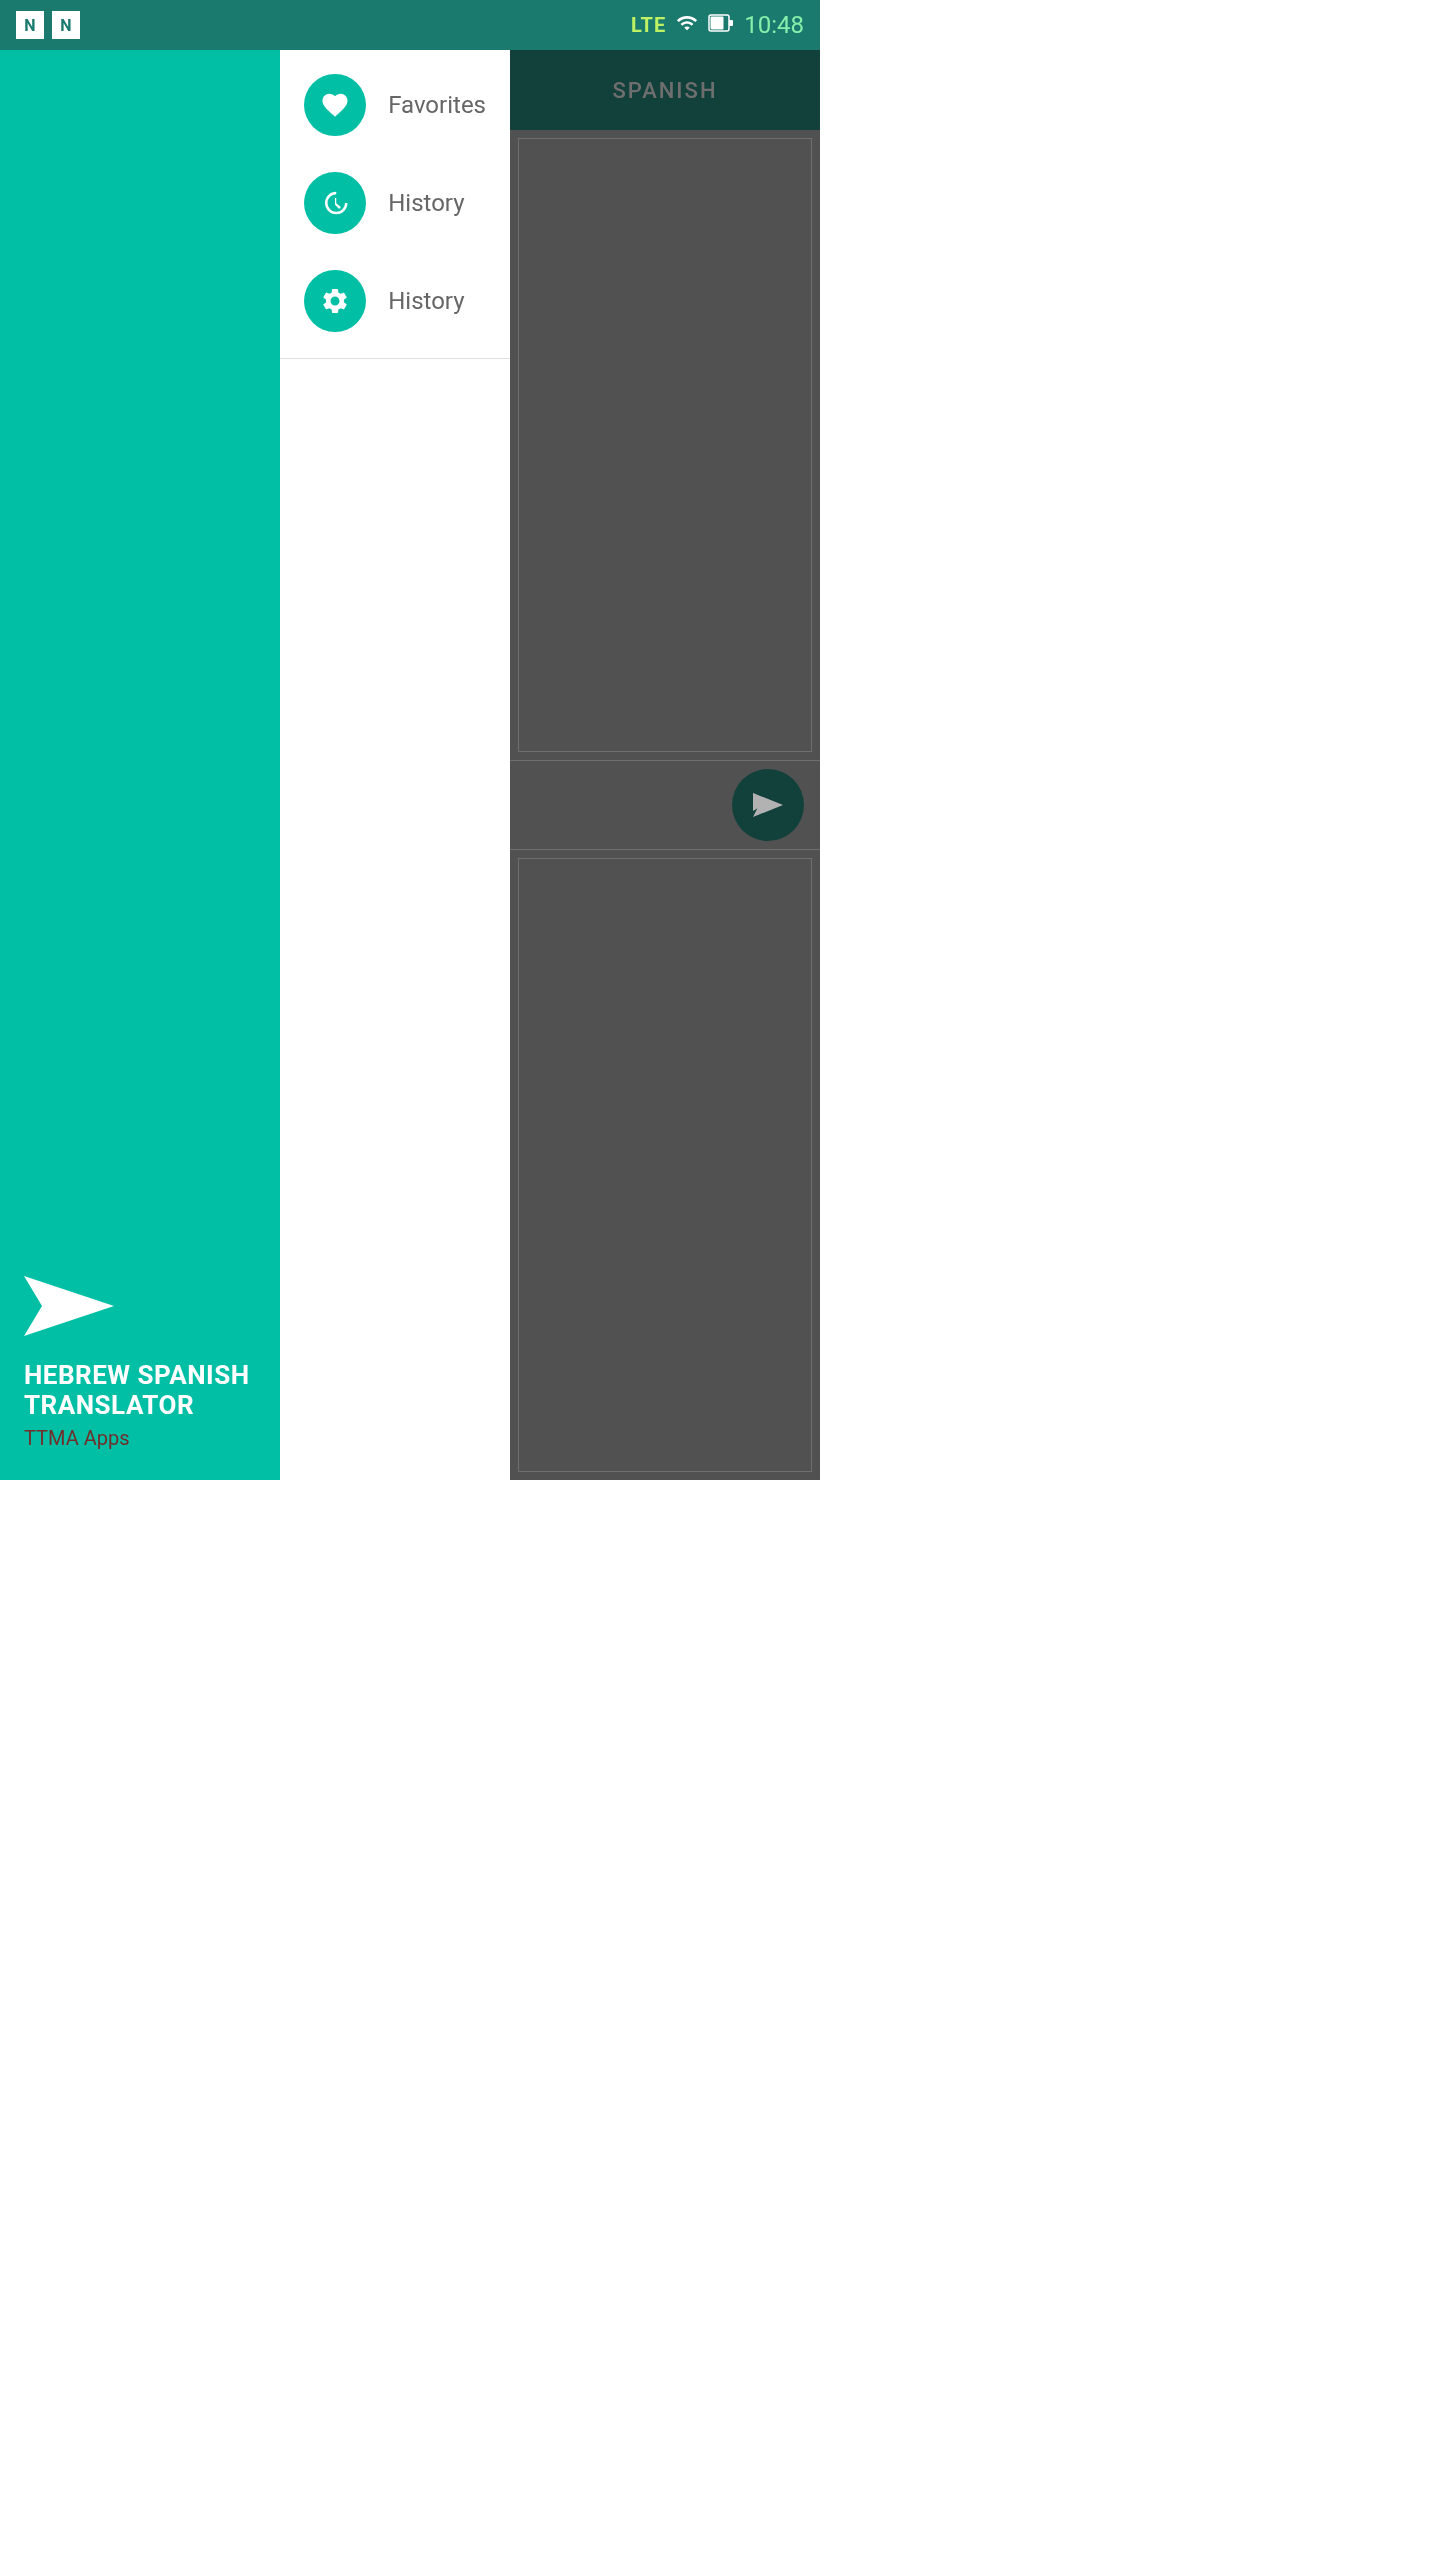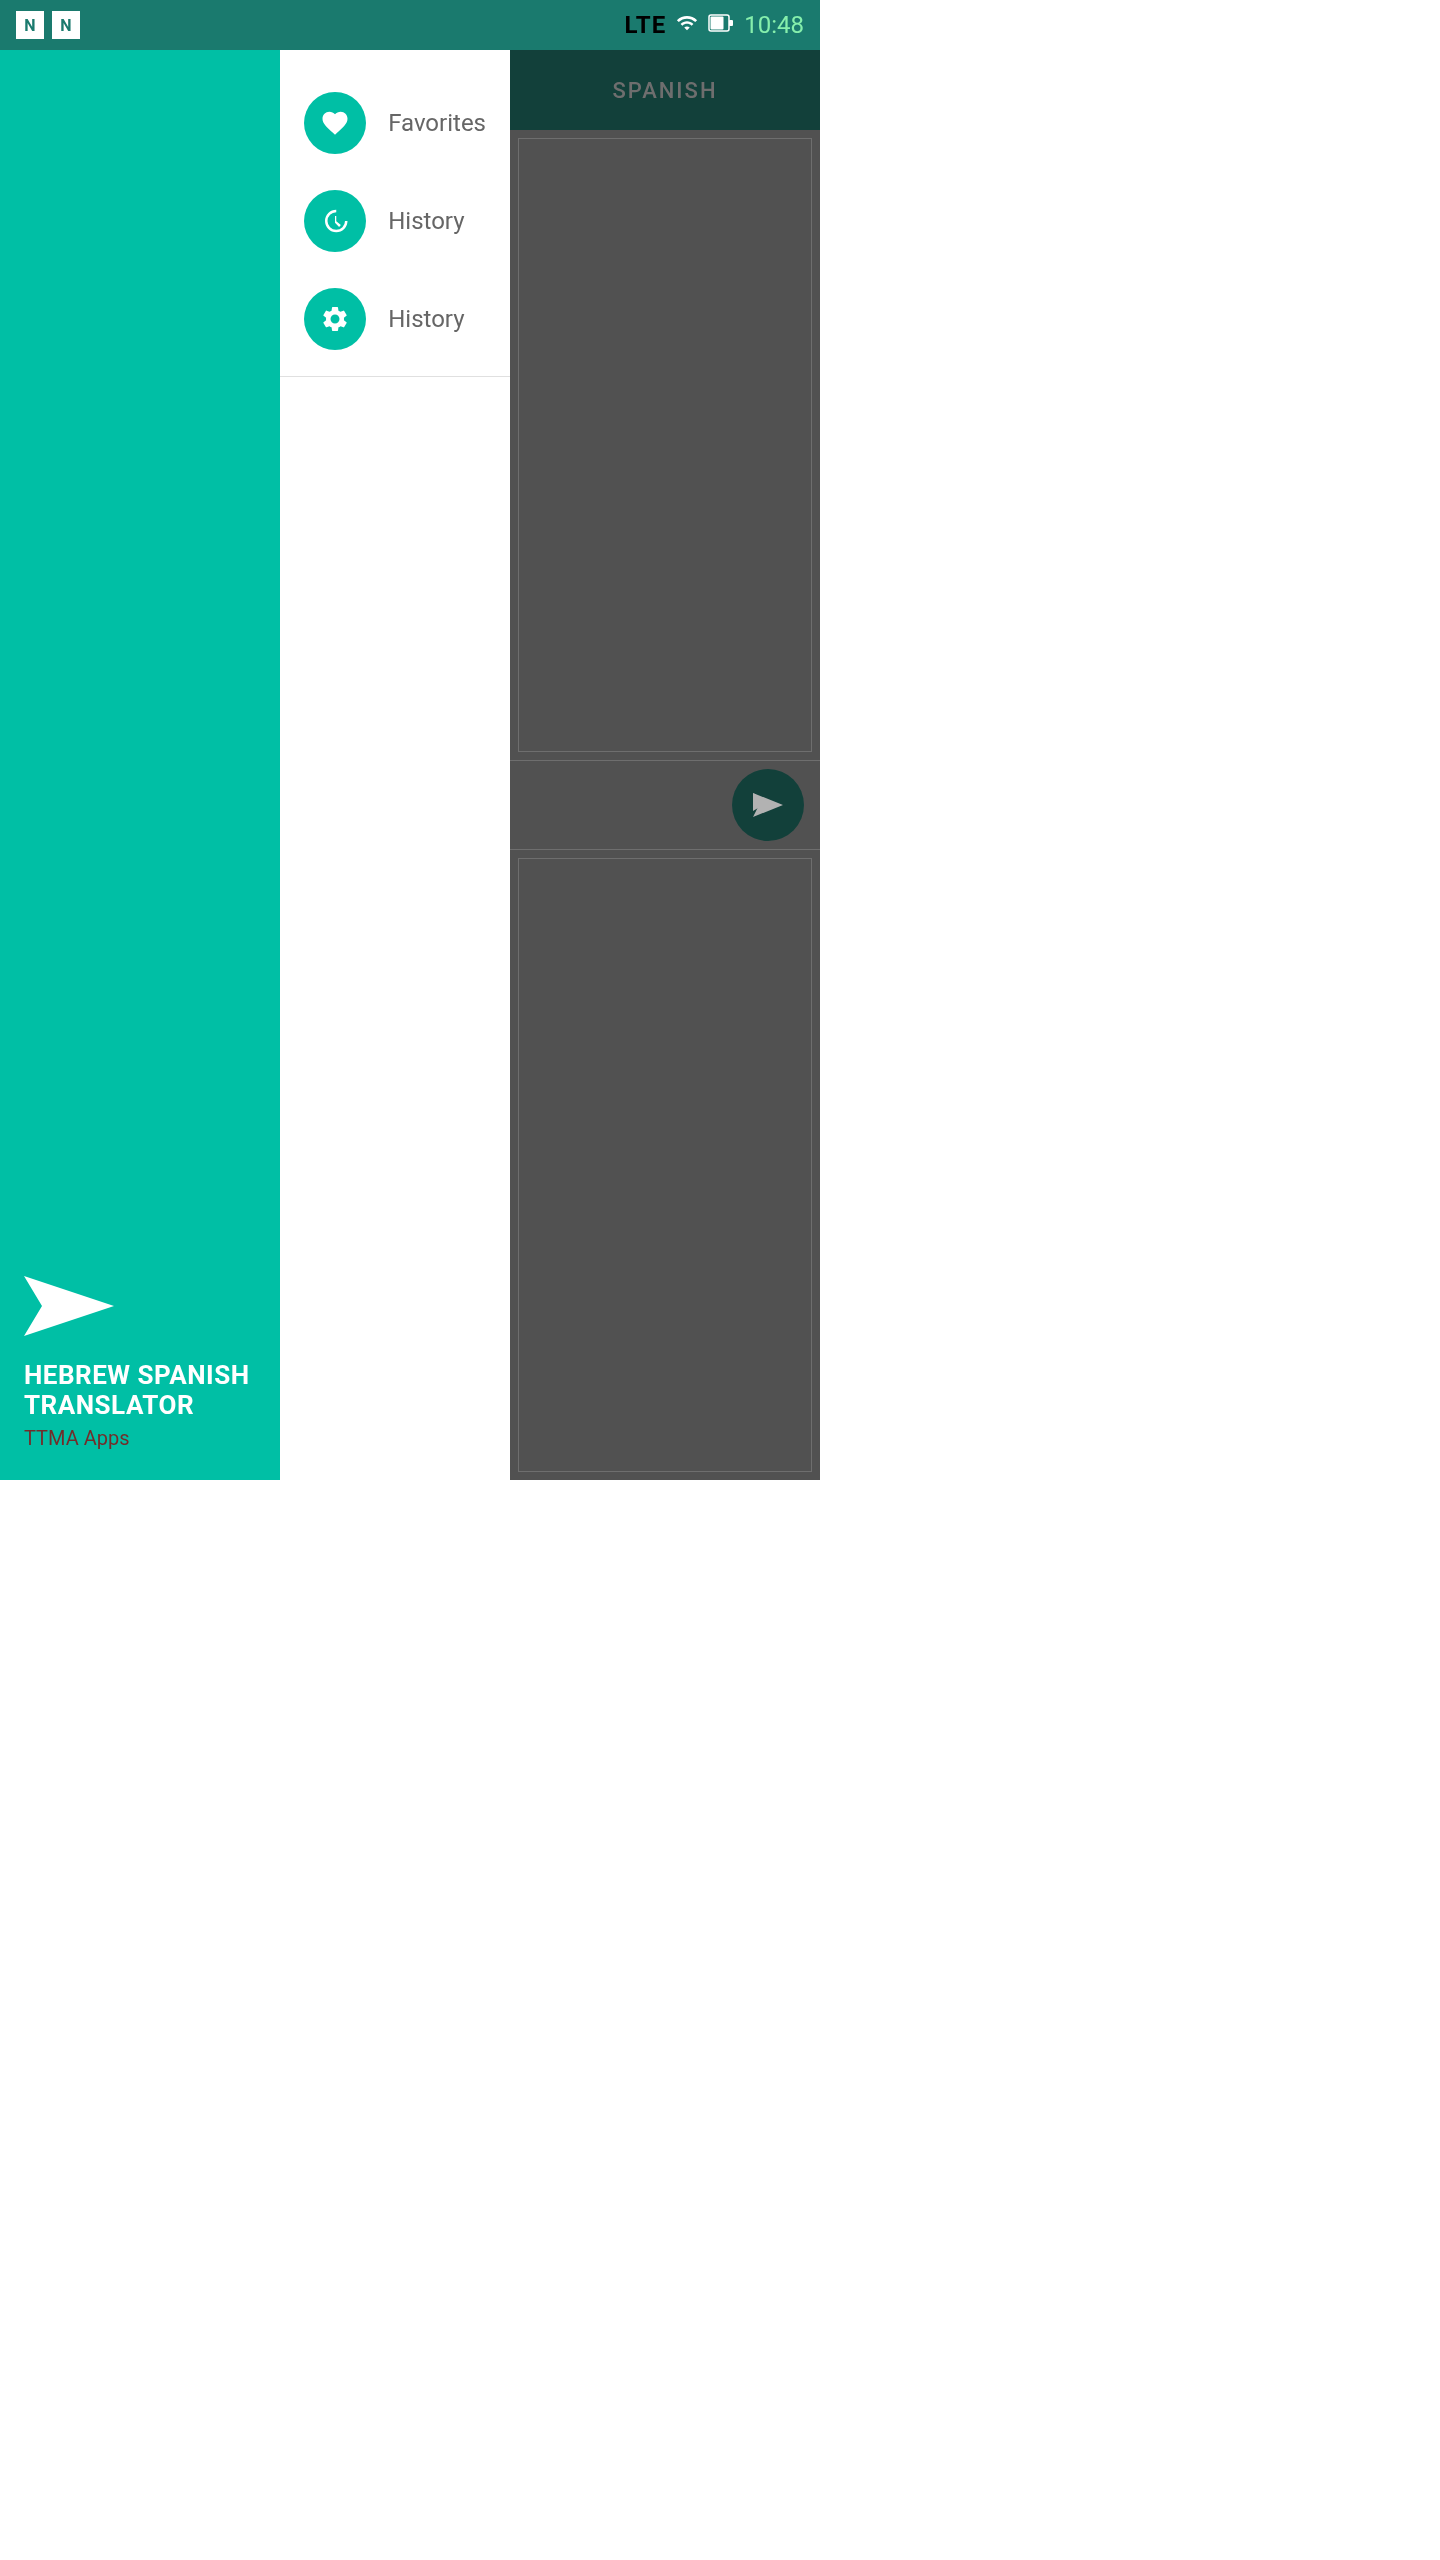--- a/index.html
+++ b/index.html
@@ -49,22 +49,22 @@
       clip-path: polygon(0 0, 100% 0, 100% 100%, 0 100%);
     }
 
     .status-bar-right {
       display: flex;
       align-items: center;
       gap: 10px;
     }
 
     .lte-label {
-      color: #000000;
-      font-size: 24px;
+      color: #bef264;
+      font-size: 20px;
       font-weight: bold;
       letter-spacing: 1px;
     }
 
     .signal-icon {
       color: white;
       font-size: 20px;
     }
 
     .battery-icon {
@@ -128,21 +128,21 @@
       font-size: 20px;
       font-weight: 400;
       opacity: 0.9;
     }
 
     
     .nav-items {
       flex: 1;
       display: flex;
       flex-direction: column;
-      padding: 24px 0;
+      padding: 6px 0;
     }
 
     .nav-item {
       display: flex;
       align-items: center;
       padding: 18px 24px;
       cursor: pointer;
       transition: background 0.15s;
     }
 

